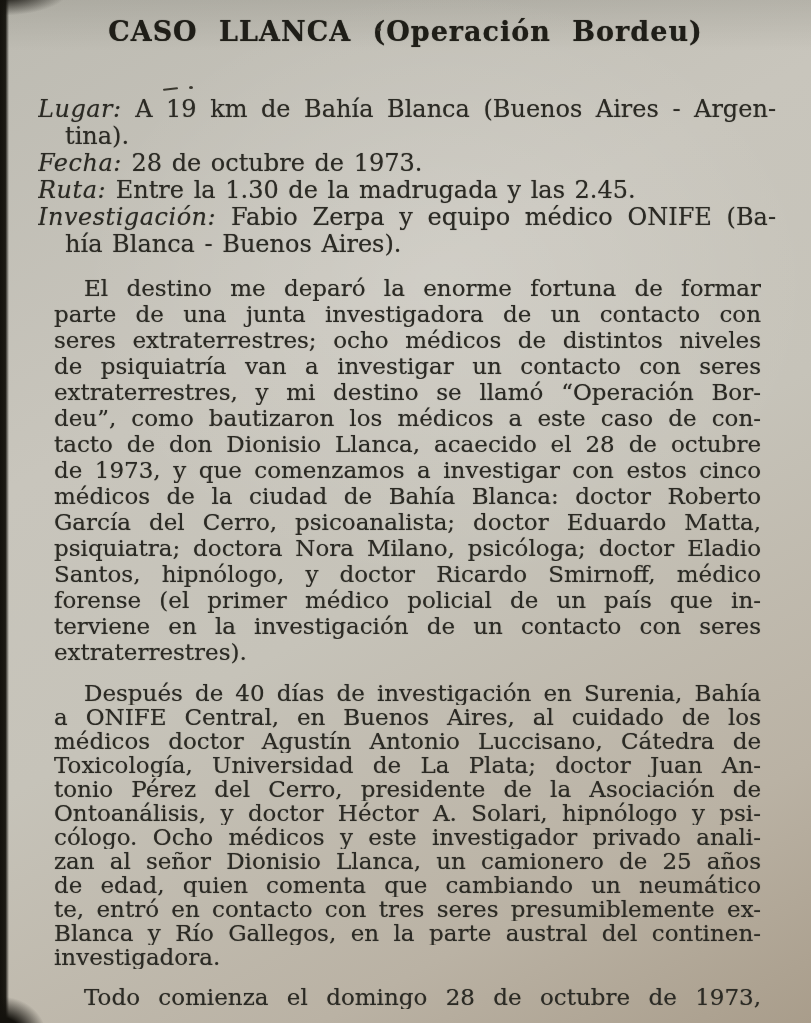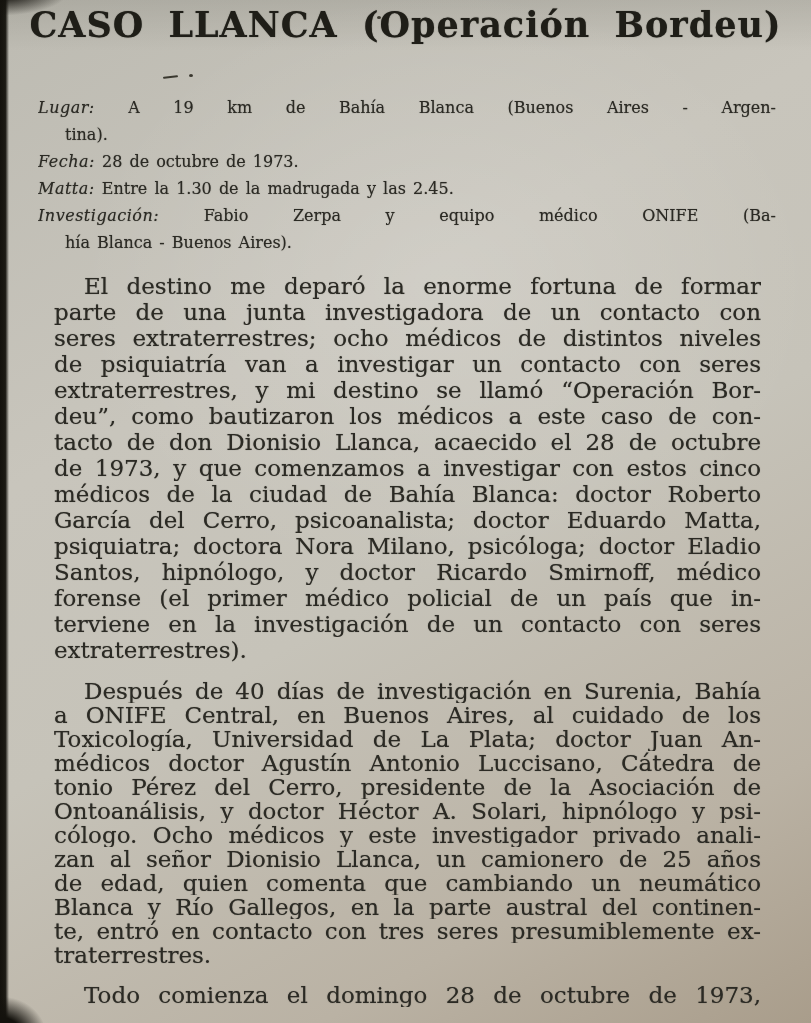--- a/index.html
+++ b/index.html
@@ -35,39 +35,39 @@
     z-index: 5;
   }
   .corner-tl {
     position: absolute; left: 0; top: -10px;
     width: 70px; height: 26px;
     background: radial-gradient(ellipse at 0% 0%, rgba(20,18,13,0.85) 25%, rgba(20,18,13,0) 70%);
     z-index: 5;
   }
 
   .title {
-    margin: 0;
+    margin: 12px;
     padding-top: 4px;
     text-align: center;
-    font-size: 35px;
+    font-size: 27px;
     font-weight: 700;
     letter-spacing: 1px;
     word-spacing: 11px;
     color: #1f1e18;
     text-shadow: 0 0 1px rgba(31,30,24,0.65);
   }
 
   .mark { position: absolute; background: #3a382f; z-index: 2; }
   .mark.dash { left: 163px; top: 76px; width: 15px; height: 2px; transform: rotate(-6deg); border-radius: 1px; }
   .mark.dot1 { left: 189px; top: 74px; width: 4px; height: 3px; border-radius: 50%; }
   .mark.dot2 { left: 377px; top: 16px; width: 4px; height: 3px; border-radius: 50%; }
 
   .metadata {
     margin: 49px 35px 0 38px;
-    font-size: 16px;
+    font-size: 24px;
     line-height: 27px;
     word-spacing: 2px;
     text-shadow: 0 0 1px rgba(43,42,36,0.55);
   }
   .metadata .line i {
     font-style: italic;
     letter-spacing: 0.5px;
   }
 
   .bodytext {
@@ -97,21 +97,21 @@
     <h1 class="title">CASO LLANCA (Operación Bordeu)</h1>
 
     <div class="mark dash"></div>
     <div class="mark dot1"></div>
     <div class="mark dot2"></div>
 
     <section class="metadata" id="metadata">
         <div class="line just"><i>Lugar:</i> A 19 km de Bahía Blanca (Buenos Aires - Argen-</div>
         <div class="line lastline cont">tina).</div>
         <div class="line lastline"><i>Fecha:</i> 28 de octubre de 1973.</div>
-        <div class="line lastline"><i>Matta:</i> Entre la 1.30 de la madrugada y las 2.45.</div>
+        <div class="line lastline"><i>Ruta:</i> Entre la 1.30 de la madrugada y las 2.45.</div>
         <div class="line just"><i>Investigación:</i> Fabio Zerpa y equipo médico ONIFE (Ba-</div>
         <div class="line lastline cont">hía Blanca - Buenos Aires).</div>
       </section>
 
     <section class="bodytext" id="bodytext">
         <div class="para" style="line-height: 26px;">
           <div class="line just firstline">El destino me deparó la enorme fortuna de formar</div>
           <div class="line just">parte de una junta investigadora de un contacto con</div>
           <div class="line just">seres extraterrestres; ocho médicos de distintos niveles</div>
           <div class="line just">de psiquiatría van a investigar un contacto con seres</div>
@@ -123,29 +123,29 @@
           <div class="line just">García del Cerro, psicoanalista; doctor Eduardo Matta,</div>
           <div class="line just">psiquiatra; doctora Nora Milano, psicóloga; doctor Eladio</div>
           <div class="line just">Santos, hipnólogo, y doctor Ricardo Smirnoff, médico</div>
           <div class="line just">forense (el primer médico policial de un país que in-</div>
           <div class="line just">terviene en la investigación de un contacto con seres</div>
           <div class="line lastline">extraterrestres).</div>
         </div>
         <div class="para" style="line-height: 24px;">
           <div class="line just firstline">Después de 40 días de investigación en Surenia, Bahía</div>
           <div class="line just">a ONIFE Central, en Buenos Aires, al cuidado de los</div>
+          <div class="line just">médicos doctor Agustín Antonio Luccisano, Cátedra de</div>
           <div class="line just">Toxicología, Universidad de La Plata; doctor Juan An-</div>
-          <div class="line just">médicos doctor Agustín Antonio Luccisano, Cátedra de</div>
           <div class="line just">tonio Pérez del Cerro, presidente de la Asociación de</div>
           <div class="line just">Ontoanálisis, y doctor Héctor A. Solari, hipnólogo y psi-</div>
           <div class="line just">cólogo. Ocho médicos y este investigador privado anali-</div>
           <div class="line just">zan al señor Dionisio Llanca, un camionero de 25 años</div>
           <div class="line just">de edad, quien comenta que cambiando un neumático</div>
+          <div class="line just">te, entró en contacto con tres seres presumiblemente ex-</div>
           <div class="line just">Blanca y Río Gallegos, en la parte austral del continen-</div>
-          <div class="line just">te, entró en contacto con tres seres presumiblemente ex-</div>
-          <div class="line lastline">traterrestres.</div>
+          <div class="line lastline">investigadora.</div>
         </div>
         <div class="para" style="line-height: 24px;">
           <div class="line just firstline">Todo comienza el domingo 28 de octubre de 1973, cuan-</div>
         </div>
       </section>
   </div>
 </div>
 
 </body></html>

